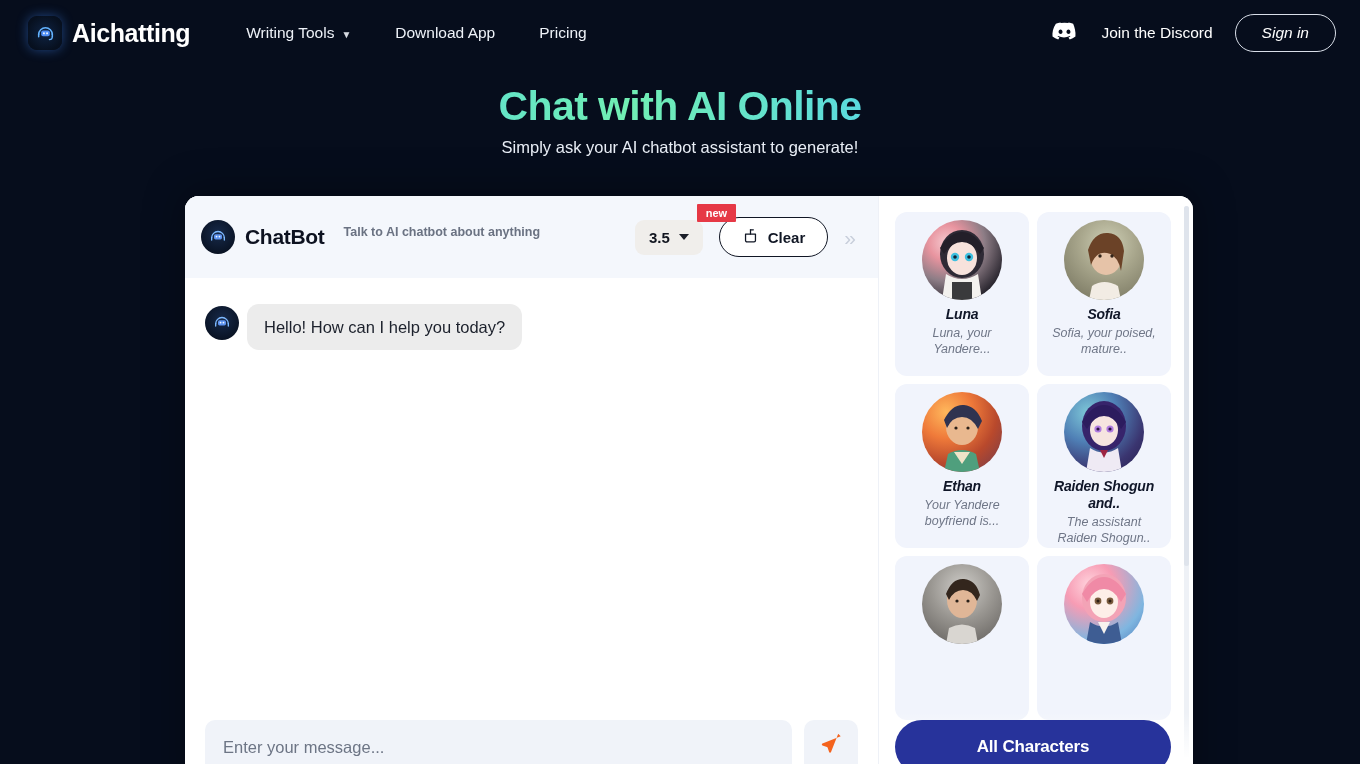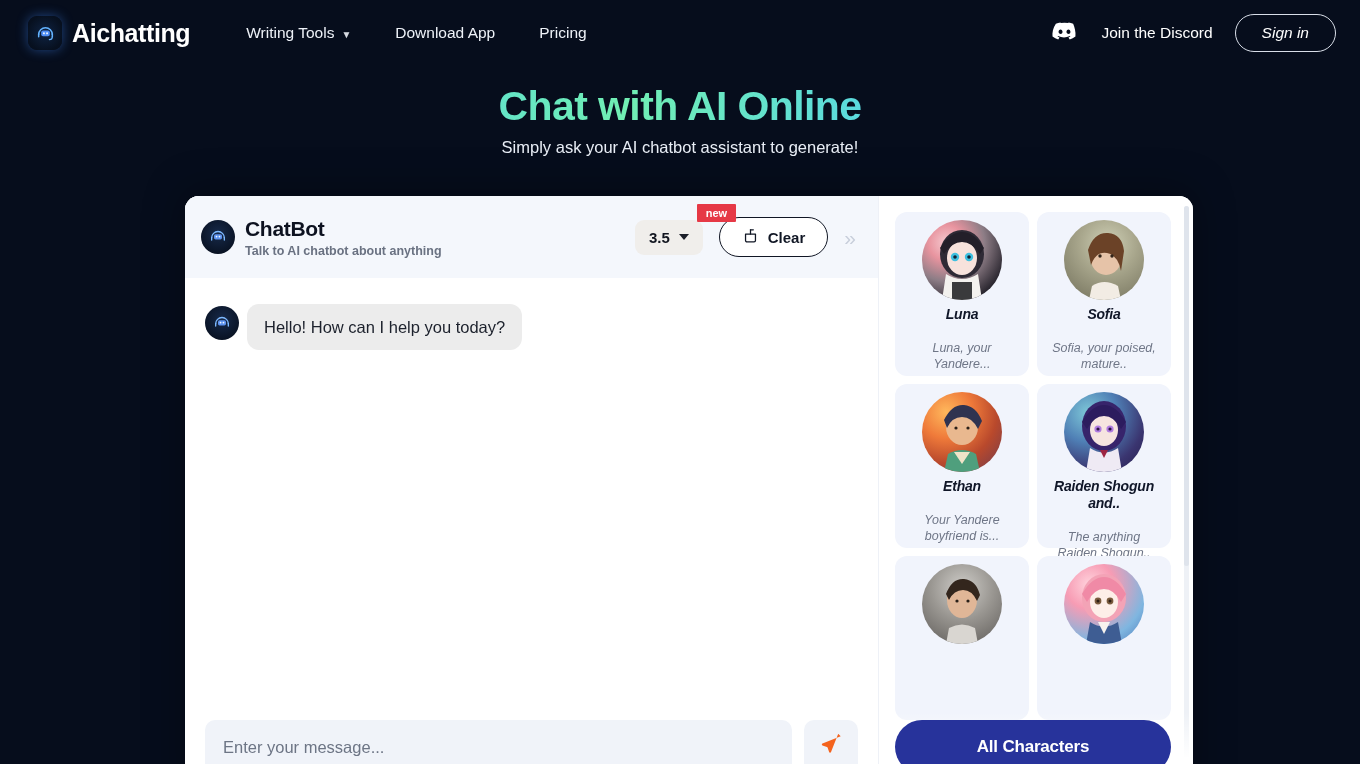--- a/index.html
+++ b/index.html
@@ -138,21 +138,21 @@
     padding: 0 22px 0 16px;
     flex: none;
   }
   .bot-avatar {
     width: 34px; height: 34px; border-radius: 50%;
     flex: none;
     background: radial-gradient(circle at 50% 40%, #172a4a 0%, #0a1426 70%, #050a14 100%);
     display:flex; align-items:center; justify-content:center;
     margin-right: 10px;
   }
-  .chat-head-text { display: flex; flex-direction: column; gap: 3px; }
+  .chat-head-text { display: flex; gap: 19px; }
   .chat-title { font-size: 21px; font-weight: 700; color: #0d1220; letter-spacing: -0.3px; }
   .chat-sub { font-size: 12.5px; color: #6a7282; font-weight: 600; }
 
   .chat-head-tools {
     margin-left: auto;
     display: flex;
     align-items: center;
     gap: 16px;
     position: relative;
   }
@@ -300,21 +300,21 @@
   }
   .char-name {
     margin-top: 6px;
     font-size: 14px;
     font-weight: 700;
     color: #101628;
     line-height: 1.22;
     letter-spacing: -0.2px;
   }
   .char-desc {
-    margin-top: 18px;
+    margin-top: 3px;
     font-size: 12.5px;
     color: #6f7687;
     line-height: 1.24;
     padding: 0 4px;
   }
 
   .scrollbar-track {
     position: absolute;
     right: 4px; top: 10px; bottom: 10px;
     width: 5px;
@@ -537,21 +537,21 @@
               <circle cx="34" cy="37" r="3.6" fill="#b07be0"></circle>
                 <circle cx="46" cy="37" r="3.6" fill="#b07be0"></circle>
               <circle cx="34" cy="37" r="1.6" fill="#2a1440"></circle>
                 <circle cx="46" cy="37" r="1.6" fill="#2a1440"></circle>
               <path d="M18 30q10-17 22-17t22 17l-5 7q-7-13-17-13t-17 13Z" fill="#2c1c5e"></path>
               <path d="M26 56q14 9 28 0l4 24H22Z" fill="#efeaf4"></path>
               <path d="M36 58h8l-4 8Z" fill="#9e2442"></path>
             </svg>
           </div>
           <div class="char-name">Raiden Shogun and..</div>
-          <div class="char-desc">The anything Raiden Shogun..</div>
+          <div class="char-desc">The assistant Raiden Shogun..</div>
         </div>
 
         <div class="char-card">
           <div class="char-avatar" style="background:radial-gradient(circle at 50% 30%, #cfcdc9 0%, #9a9792 45%, #5d5a57 100%);">
             <svg class="art" viewBox="0 0 80 80">
               <ellipse cx="40" cy="36" rx="15" ry="18" fill="#e0b697"></ellipse>
               <path d="M24 30q6-16 18-15t16 16l-3 6q-5-11-14-11t-14 10Z" fill="#33261d"></path>
               <path d="M27 64q13-7 26 0l3 16H24Z" fill="#d9d6d1"></path>
               <circle cx="35" cy="37" r="1.6" fill="#2a1f18"></circle>
                 <circle cx="46" cy="37" r="1.6" fill="#2a1f18"></circle>

